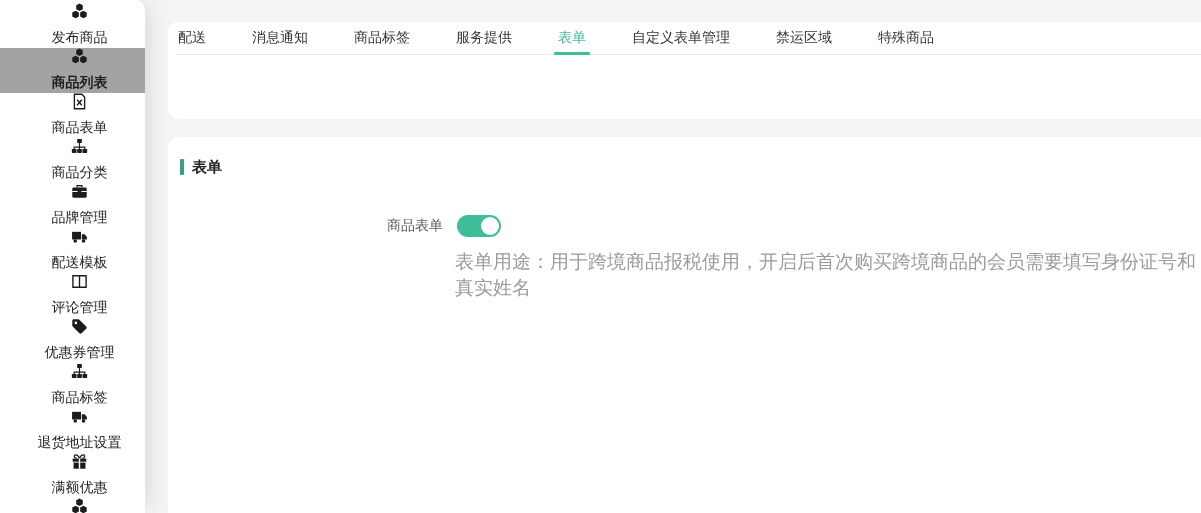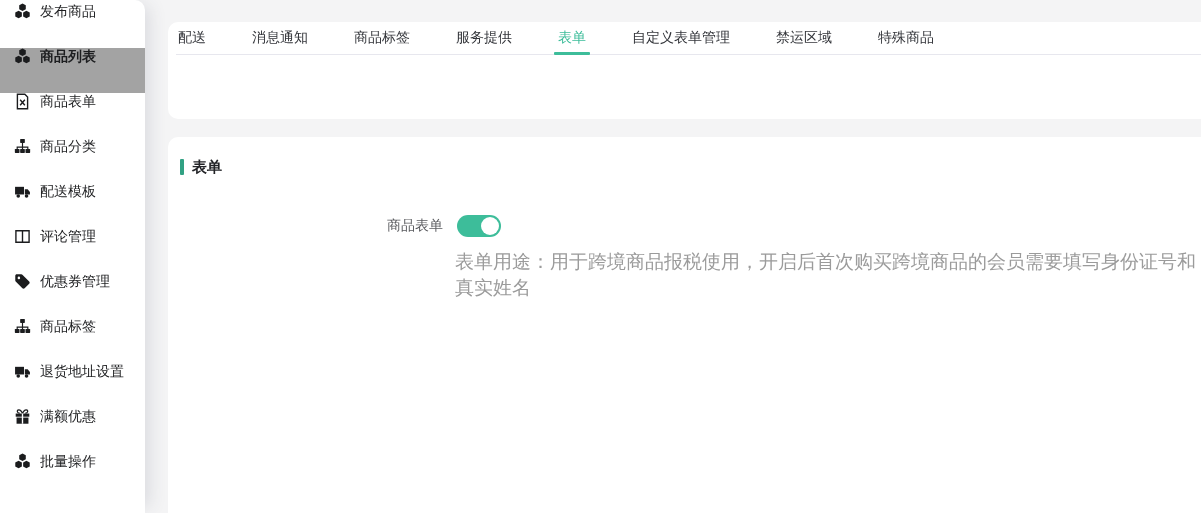--- a/index.html
+++ b/index.html
@@ -11,23 +11,24 @@
     -webkit-font-smoothing:antialiased;
   }
   
   .sidebar{
     position:absolute;left:0;top:0;width:145px;height:513px;
     background:#fff;border-top-right-radius:10px;
     box-shadow:10px 0 18px -6px rgba(55,65,90,.14);
     padding-top:3px;box-sizing:border-box;z-index:2;
   }
   .side-item{
-    height:45px;display:flex;align-items:flex-start;gap:9px;
+    height:45px;display:flex;align-items:center;gap:9px;
     padding-left:14px;font-size:14px;color:#1d1e20;cursor:pointer;
     white-space:nowrap;
+    flex-direction:column;
   }
   .side-item.active{background:#a3a3a3;font-weight:bold;}
   .side-item .icon{width:17px;height:17px;display:inline-flex;flex:none;color:#1b1c1e;}
   .side-item .icon svg{width:100%;height:100%;}
   
   .main{position:absolute;left:168px;top:0;right:0;z-index:1;}
   .card{background:#fff;}
   .tabs-card{
     margin-top:22px;height:97px;box-sizing:border-box;
     border-radius:10px 0 0 10px;
@@ -112,20 +113,30 @@
             <g fill="currentColor">
               <rect x="5.8" y="1" width="4.4" height="3.6" rx="0.5"></rect>
               <rect x="0.8" y="10.4" width="4.4" height="3.6" rx="0.5"></rect>
               <rect x="5.8" y="10.4" width="4.4" height="3.6" rx="0.5"></rect>
               <rect x="10.8" y="10.4" width="4.4" height="3.6" rx="0.5"></rect>
             </g>
             <path fill="none" stroke="currentColor" stroke-width="1.1" d="M8 4.6 V7 M3 10.4 V8.6 H13 V10.4 M8 7 V10.4"></path>
           </svg>
         </span>
         <span class="lbl">商品分类</span>
+      </div>
+      <div class="side-item">
+        <span class="icon">
+          <svg viewBox="0 0 16 16">
+            <path fill="none" stroke="currentColor" stroke-width="1.3" d="M5.8 4.1 V2.5 h4.4 v1.6"></path>
+            <rect fill="currentColor" x="1.2" y="4.2" width="13.6" height="9.6" rx="1.4"></rect>
+            <path stroke="#fff" stroke-width="1" d="M1.2 8 h5 M9.8 8 h5"></path>
+          </svg>
+        </span>
+        <span class="lbl">品牌管理</span>
       </div>
       <div class="side-item">
         <span class="icon">
           <svg viewBox="0 0 16 16">
             <g fill="currentColor">
               <path d="M1 3.6 h8.4 v7.2 H1 z"></path>
               <path d="M10.2 5.8 h2.6 l2.2 2.6 v2.4 h-4.8 z"></path>
               <circle cx="4" cy="12.2" r="1.7"></circle>
               <circle cx="11.8" cy="12.2" r="1.7"></circle>
             </g>

